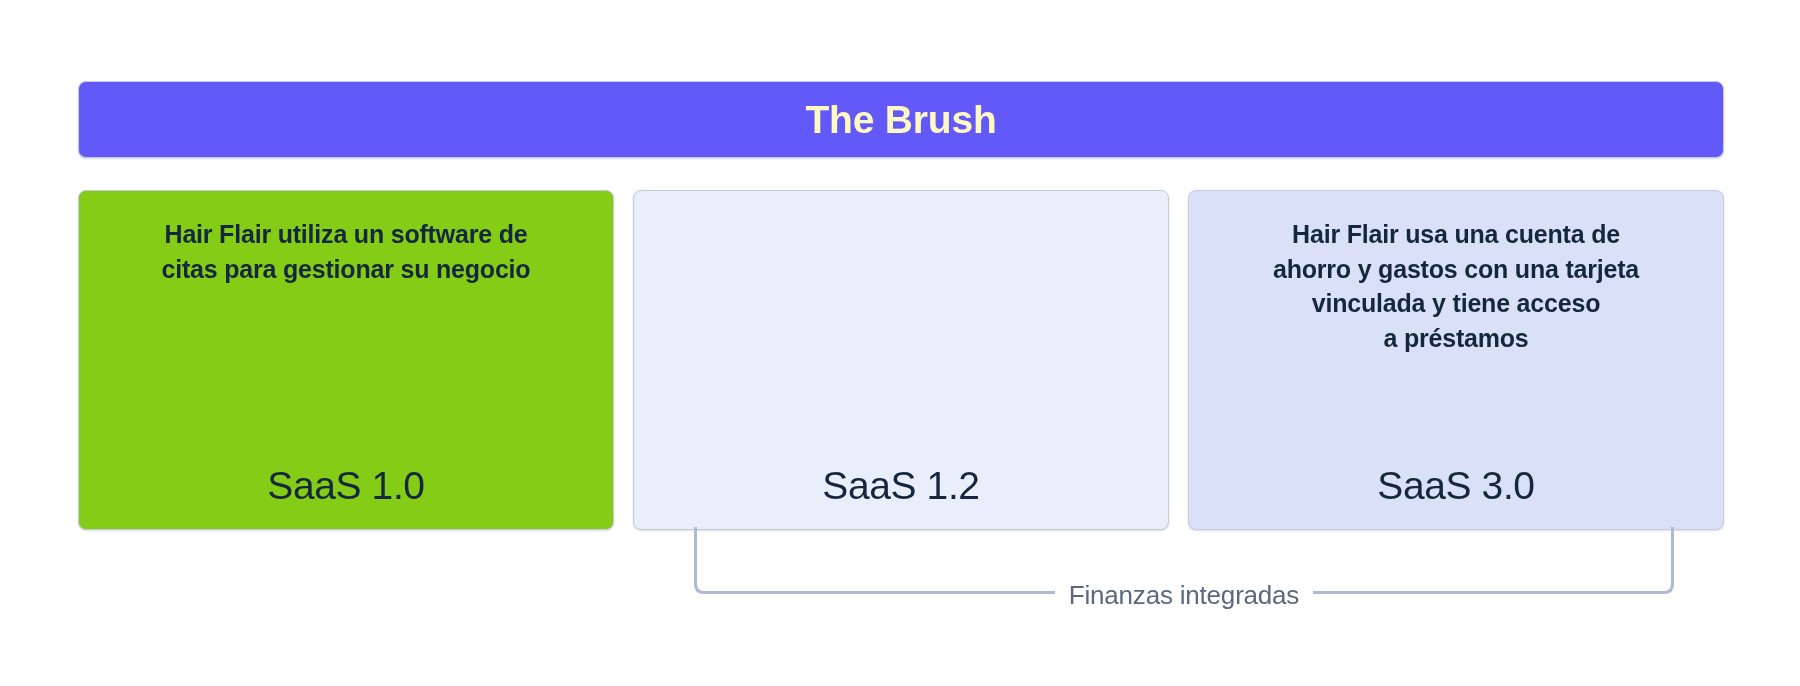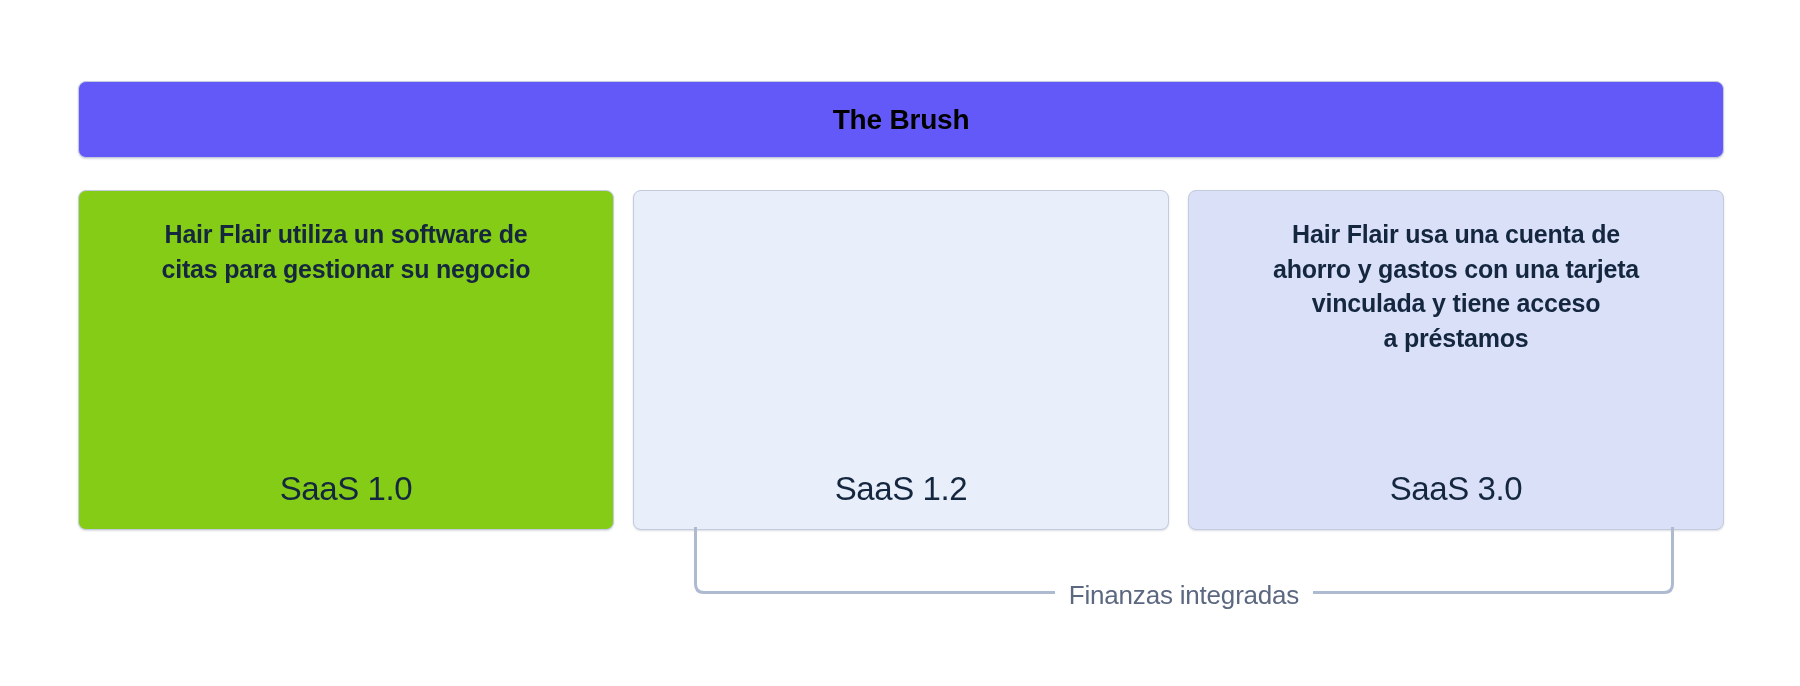--- a/index.html
+++ b/index.html
@@ -31,22 +31,22 @@
     box-sizing: border-box;
     background: #6259f8;
     border: 1px solid #c3cbdc;
     border-radius: 8px;
     box-shadow: 0 1px 2px rgba(30, 45, 80, 0.18);
     display: flex;
     align-items: center;
     justify-content: center;
   }
   .header-title {
-    color: #000000;
-    font-size: 28px;
+    color: #fef9c3;
+    font-size: 39px;
     font-weight: bold;
     letter-spacing: -0.2px;
     line-height: 1;
   }
 
   
   .cards-row {
     position: absolute;
     left: 78px;
     top: 190px;
@@ -79,21 +79,21 @@
     letter-spacing: -0.2px;
     white-space: pre-line;
     margin: 0;
   }
   .card-stage {
     position: absolute;
     left: 0;
     right: 0;
     bottom: 24px;
     color: #14273f;
-    font-size: 33px;
+    font-size: 39px;
     font-weight: 500;
     text-align: center;
     letter-spacing: -0.4px;
     line-height: 1;
   }
 
   
   .bracket {
     position: absolute;
     left: 694px;

